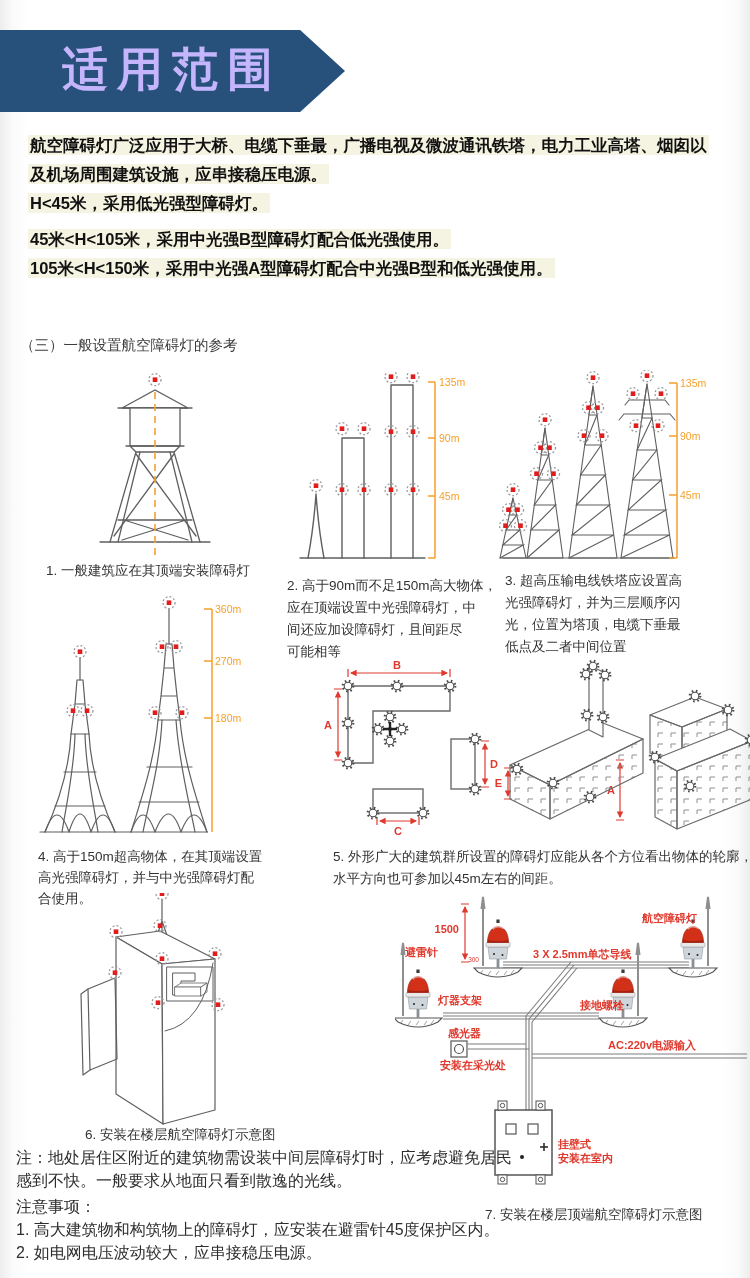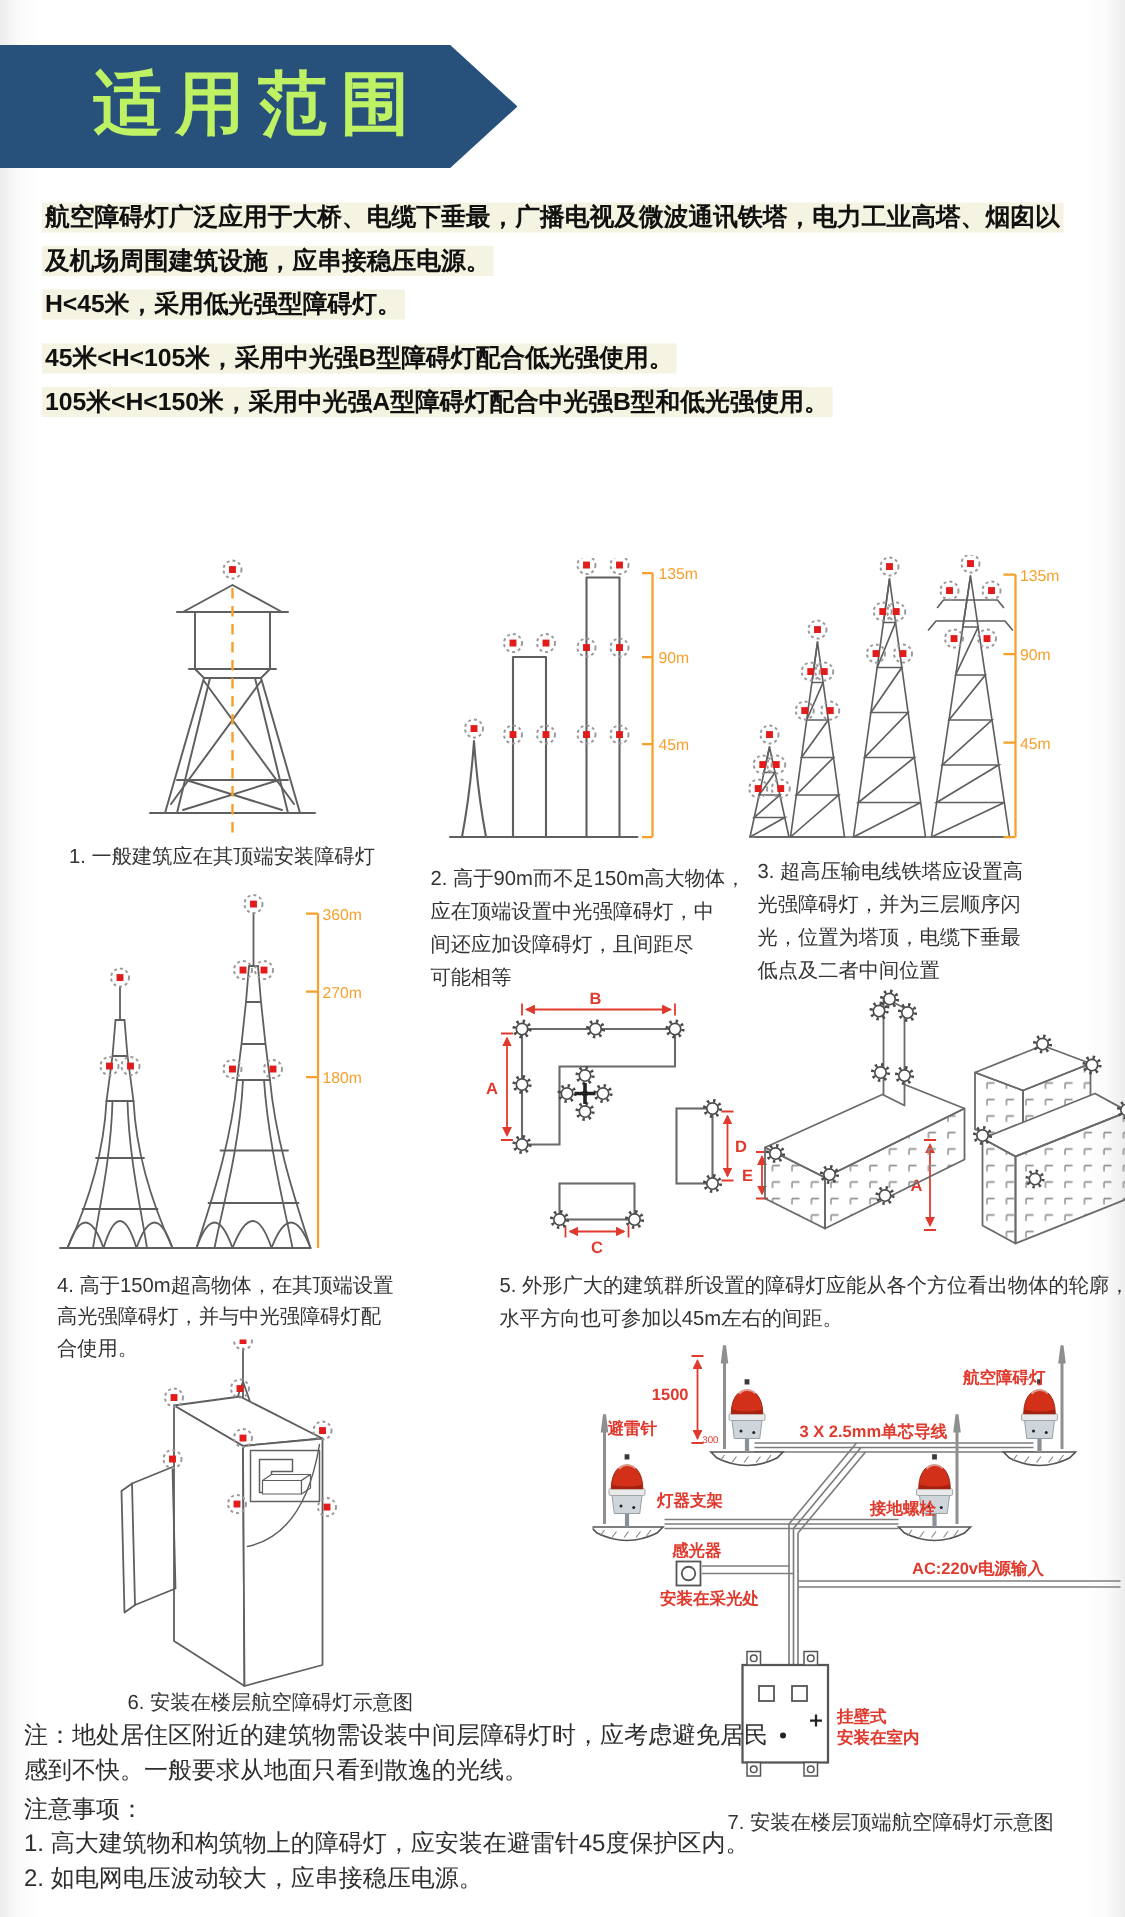--- a/index.html
+++ b/index.html
@@ -2,21 +2,21 @@
 <html><head>
 <meta charset="utf-8">
 <style>
   html,body{margin:0;padding:0;}
   body{font-family:"Liberation Sans","DejaVu Sans",sans-serif;background:#e9e9e9;}
   .page{position:relative;width:750px;height:1278px;margin:0 auto;overflow:hidden;
         background:linear-gradient(90deg,#ededed 0,#fafafa 12px,#ffffff 28px,#ffffff 722px,#fafafa 738px,#ededed 100%);}
   .banner{position:absolute;left:0;top:30px;width:345px;height:82px;background:#27517b;
           clip-path:polygon(0 0,87% 0,100% 50%,87% 100%,0 100%);}
   .banner span{position:absolute;left:62px;top:50%;transform:translateY(-52%);
-          color:#bef264;font-size:46px;font-weight:bold;letter-spacing:9px;white-space:nowrap;}
+          color:#c4b5fd;font-size:46px;font-weight:bold;letter-spacing:9px;white-space:nowrap;}
   .intro{position:absolute;left:28px;top:131px;width:700px;}
   .intro .il{height:29px;line-height:29px;white-space:nowrap;}
   .intro .il.gap{margin-top:7px;}
   .intro .hl{font-weight:bold;font-size:16.5px;color:#111;
              background:rgba(233,228,188,0.45);padding:1px 2px;}
   .heading{position:absolute;left:20px;top:336px;font-size:14.5px;color:#3c3c3c;white-space:nowrap;}
   .cap{position:absolute;font-size:13.5px;color:#333;white-space:nowrap;}
   .cap .cl{line-height:22px;}
   .cap4 .cl{line-height:21px;}
   .notes{position:absolute;left:16px;top:1146px;width:460px;font-size:16px;color:#2e2e2e;}
@@ -72,20 +72,21 @@
   </div>
 
   <div class="intro">
     <div class="il"><span class="hl">航空障碍灯广泛应用于大桥、电缆下垂最，广播电视及微波通讯铁塔，电力工业高塔、烟囱以</span></div>
     <div class="il"><span class="hl">及机场周围建筑设施，应串接稳压电源。</span></div>
     <div class="il"><span class="hl">H&lt;45米，采用低光强型障碍灯。</span></div>
     <div class="il gap"><span class="hl">45米&lt;H&lt;105米，采用中光强B型障碍灯配合低光强使用。</span></div>
     <div class="il"><span class="hl">105米&lt;H&lt;150米，采用中光强A型障碍灯配合中光强B型和低光强使用。</span></div>
   </div>
 
+  <div class="heading">（三）一般设置航空障碍灯的参考</div>
 
   <svg style="position:absolute;left:52px;top:370px" width="212" height="200" viewBox="0 0 212 200">
     <g stroke="#5f5f5f" stroke-width="1.3" fill="none" stroke-linecap="round">
       <path d="M70,38 L103,20 L136,38 Z" fill="#fff"></path>
       <path d="M66,38 L140,38"></path>
       <rect x="78" y="38" width="50" height="38" fill="#fff"></rect>
       <path d="M74,76 L132,76 M78,76 L84,82 L122,82 L128,76"></path>
       <path d="M84,82 L58,172 M122,82 L148,172 M88,82 L66,172 M118,82 L140,172"></path>
       <path d="M84,84 L144,166 M122,84 L62,166 M66,150 L140,150 M72,150 L136,170 M134,150 L70,170"></path>
       <path d="M48,172 L158,172"></path>

